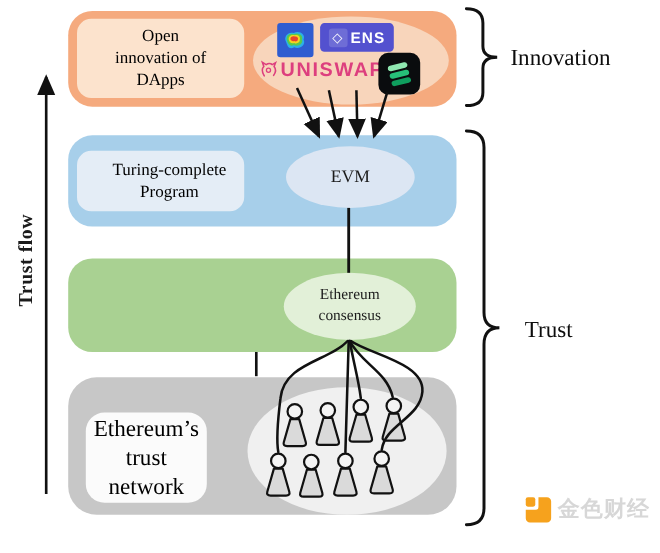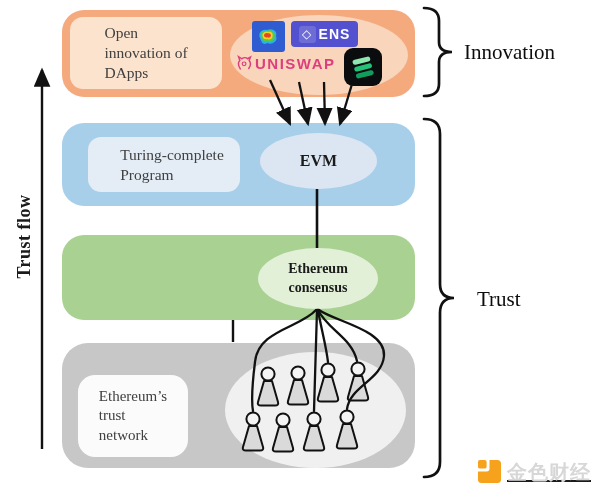--- a/index.html
+++ b/index.html
@@ -9,57 +9,57 @@
     font-family:"Liberation Serif","DejaVu Serif",serif; color:#1b1b1b; overflow:hidden;
   }
   .layer { position:absolute; left:62px; width:353px; border-radius:22px; z-index:1; }
   .layer-dapps     { top:10px;  height:87px;  background:#f5aa7e; }
   .layer-program   { top:123px; height:83px;  background:#a7cfea; }
   .layer-consensus { top:235px; height:85px;  background:#a9d192; }
   .layer-network   { top:343px; height:125px; background:#c7c7c7; border-radius:26px; }
 
   .label-box {
     position:absolute; border-radius:13px; display:flex; align-items:center; justify-content:center;
-    white-space:pre-line; font-size:15.5px; line-height:1.28; color:#404040; z-index:2;
+    text-align:center; white-space:pre-line; font-size:15.5px; line-height:1.28; color:#000000; z-index:2;
   }
   .label-dapps     { left:8px;  top:7px;  width:152px; height:72px; background:#fce3cd; }
-  .label-program   { left:26px;  top:14px; width:152px; height:55px; background:#e4edf6;padding-left:16px; }
+  .label-program   { left:8px;  top:14px; width:152px; height:55px; background:#e4edf6;padding-left:16px; }
   .label-consensus { left:8px;  top:15px; width:152px; height:55px; background:#dbeecf; }
-  .label-network   { left:16px; top:32px; width:110px; height:82px; background:#fbfbfb; border-radius:17px; font-size:15px; }
+  .label-network   { left:16px; top:32px; width:110px; height:82px; background:#fbfbfb; border-radius:17px; font-size:21px; }
 
   .node {
     position:absolute; border-radius:50%; display:flex; align-items:center; justify-content:center;
-    text-align:center; white-space:pre-line; z-index:2; line-height:1.3;font-weight:bold;
+    text-align:center; white-space:pre-line; z-index:2; line-height:1.3;
   }
   .node-logos     { left:168px; top:5px;  width:178px; height:80px; background:#f8d5bb; }
   .node-evm       { left:198px; top:10px; width:117px; height:56px; background:#dce6f3; font-size:16px; }
   .node-consensus { left:196px; top:13px; width:120px; height:61px; background:#e2f0d8; font-size:14px; }
   .node-network   { left:163px; top:9px;  width:181px; height:116px; background:#f0f0f0; }
 
   .logo { position:absolute; z-index:3; display:flex; align-items:center; justify-content:center; }
   .logo-colorful { left:252px; top:21px; width:33px; height:31px; background:#2f5cd0; border-radius:3px; }
   .logo-ens { left:291px; top:21px; width:67px; height:26px; background:#5351cf; border-radius:4px; gap:3px;
               color:#fff; font-family:"Liberation Sans",sans-serif; font-weight:bold; font-size:14px; letter-spacing:1px; }
   .ens-diamond { display:flex; align-items:center; justify-content:center; width:17px; height:17px;
                  background:rgba(255,255,255,0.16); border-radius:3px; font-size:12px; font-weight:normal; }
   .logo-uniswap { left:236px; top:53px; height:20px; gap:2px; color:#dd3f7e;
-                  font-family:"Liberation Sans",sans-serif; font-size:15px; letter-spacing:1.5px; font-weight:600; }
+                  font-family:"Liberation Sans",sans-serif; font-size:18px; letter-spacing:1.5px; font-weight:600; }
   .logo-compound { left:344px; top:48px; width:38px; height:38px; background:#0a0c0e; border-radius:9px; }
 
   .overlay { position:absolute; left:0; top:0; width:600px; height:503px; z-index:4; pointer-events:none; }
 
   .side-label { position:absolute; z-index:5; font-weight:normal; font-size:21px; color:#0d0d0d; }
   .innovation-label { left:464px; top:40px; }
   .trust-label { left:477px; top:287px; }
   .trust-flow-label {
     position:absolute; left:-36px; top:226px; width:120px; text-align:center; z-index:5;
     font-weight:bold; font-size:18px; transform:rotate(-90deg); letter-spacing:0.5px;
   }
 
-  .watermark { position:absolute; left:477px; top:459px; display:flex; align-items:flex-start; gap:5px; z-index:5;text-decoration:underline; }
+  .watermark { position:absolute; left:477px; top:449px; display:flex; align-items:flex-end; gap:5px; z-index:5; }
   .watermark-text {
     font-family:"Liberation Sans",sans-serif; font-weight:bold; font-size:20px;
     color:#d7d7d7; letter-spacing:1px; text-shadow:0 0 1px #ffffff;
   }
 </style>
 </head>
 <body>
 
 <div class="stage">
 

